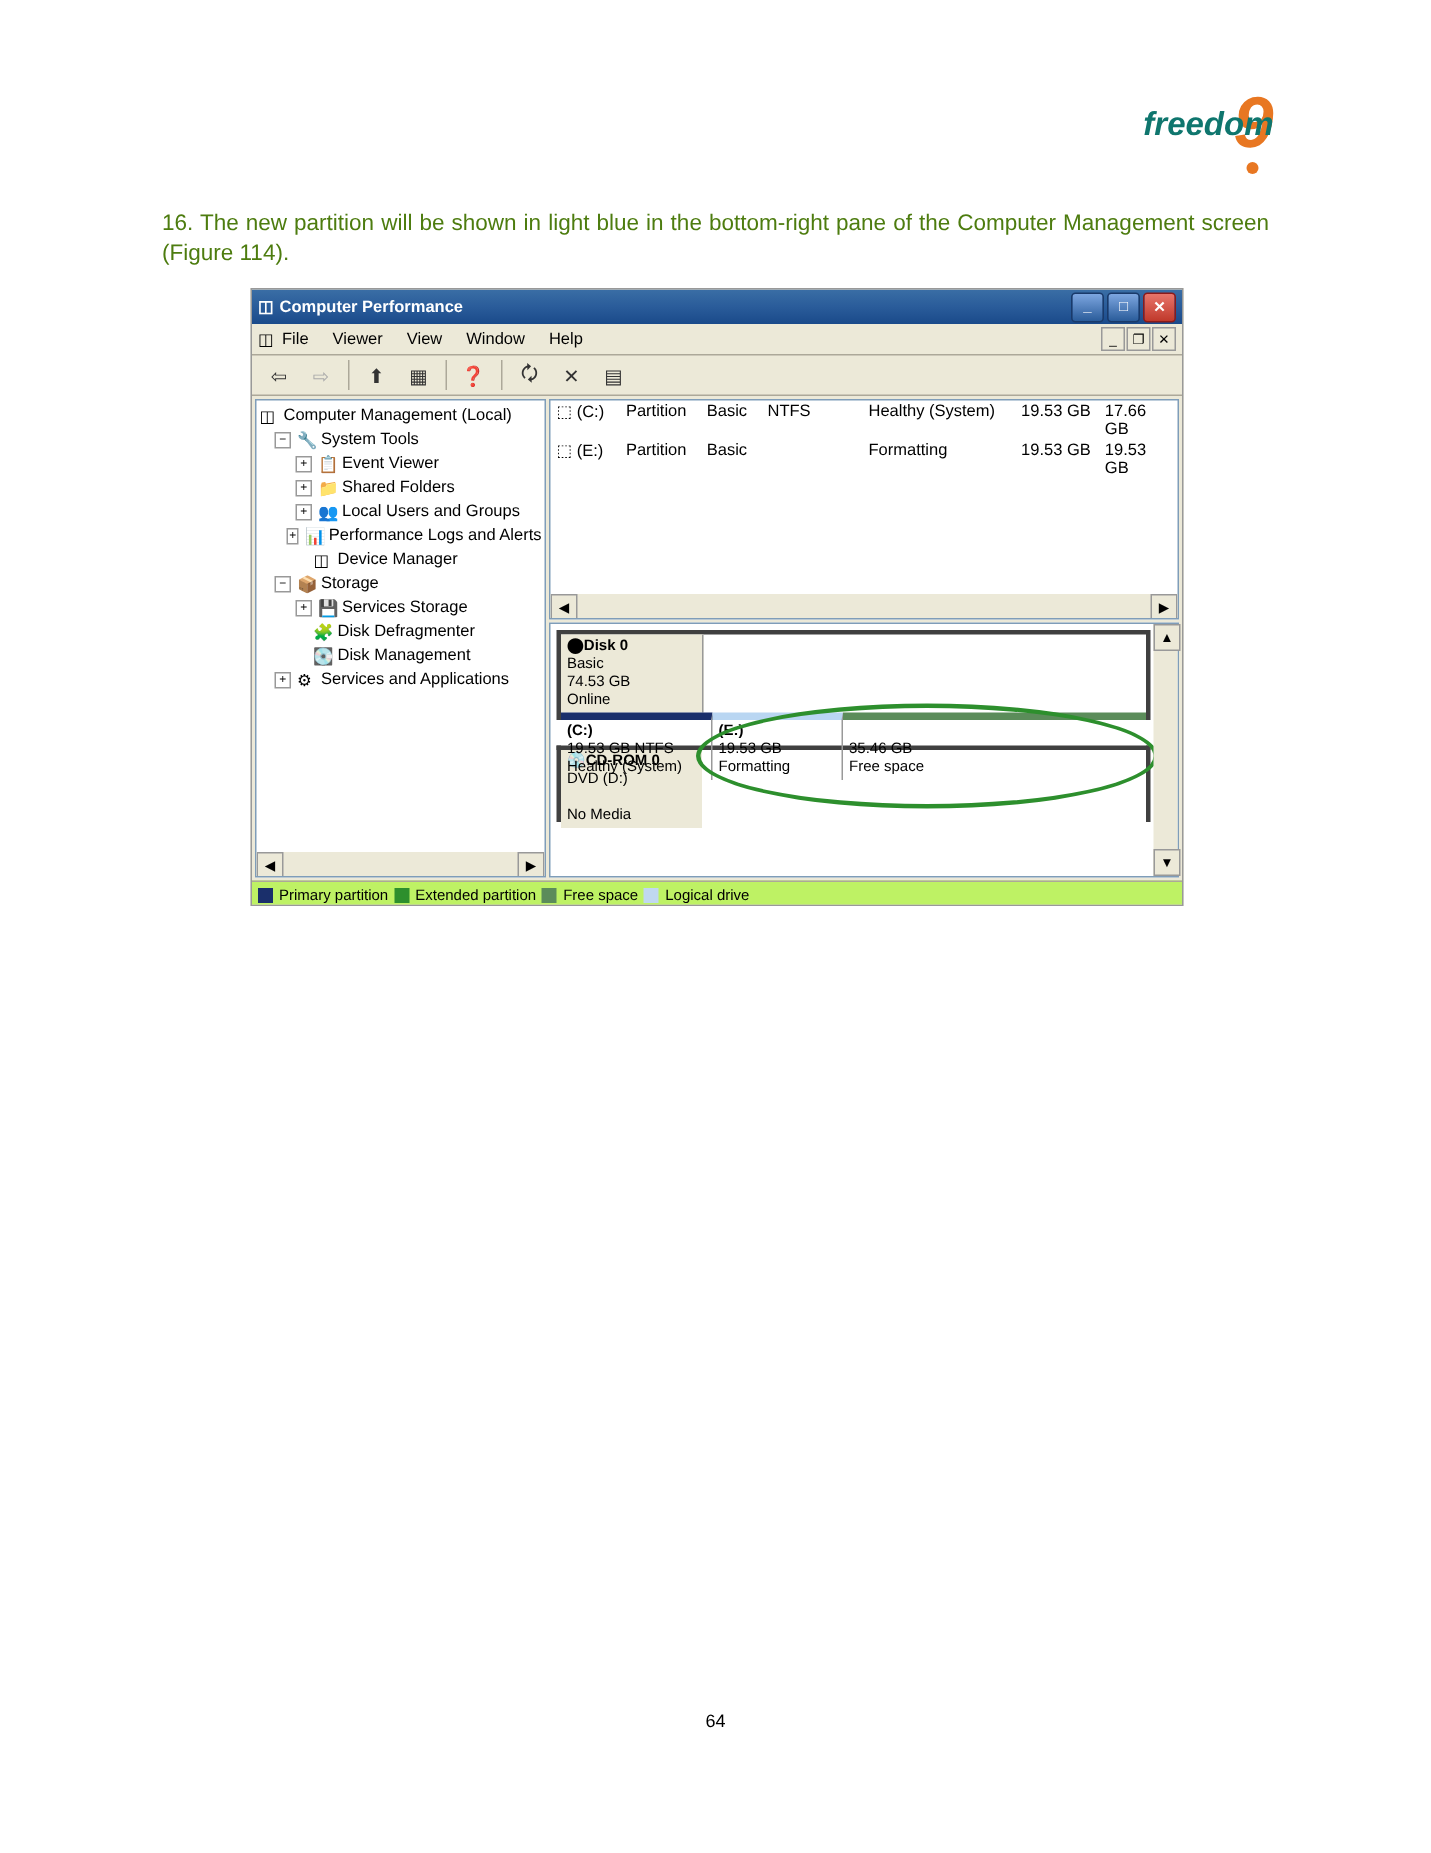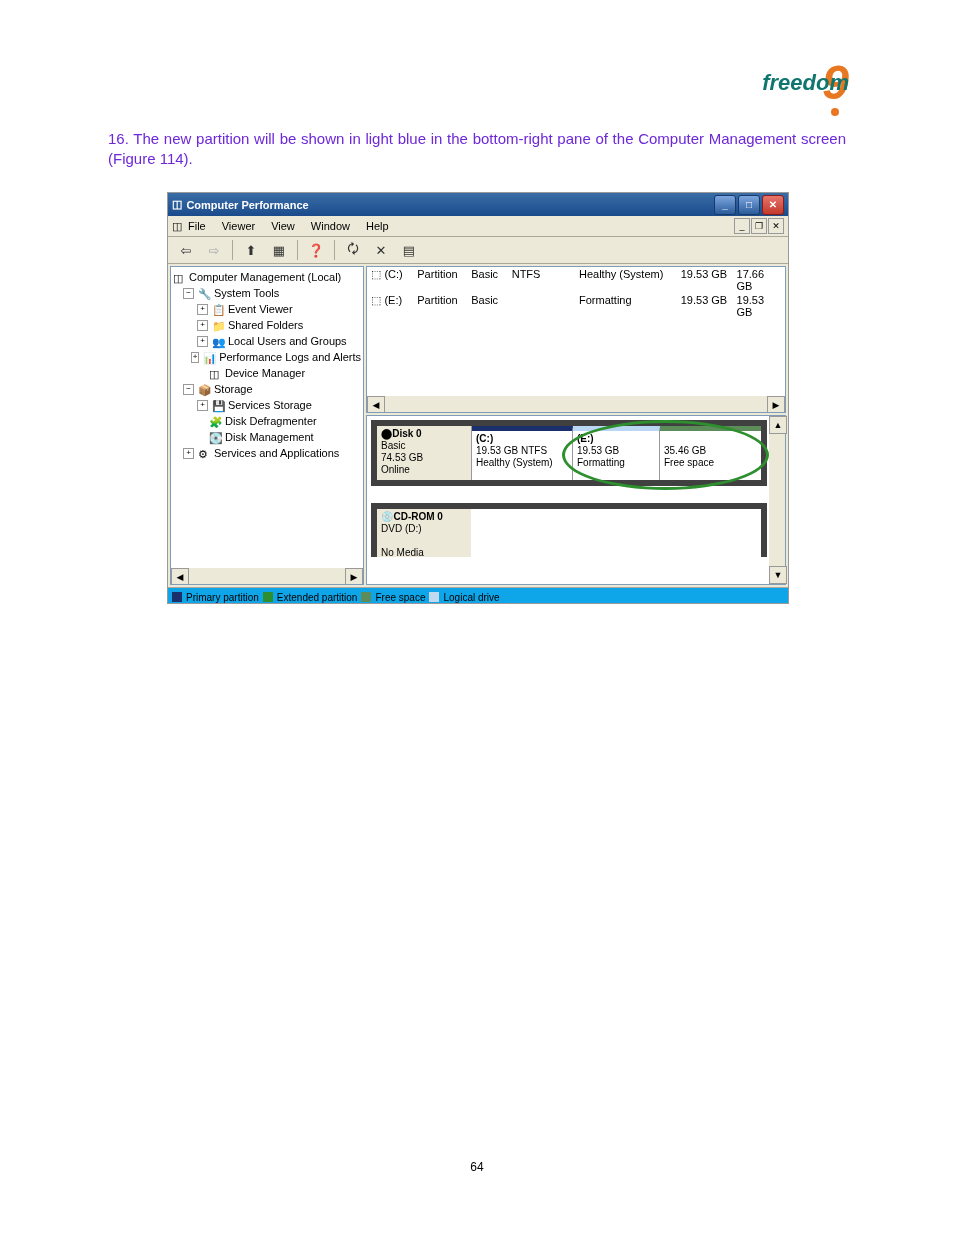--- a/index.html
+++ b/index.html
@@ -38,26 +38,26 @@
     position: absolute;
     right: 115px;
     top: 108px;
     width: 8px;
     height: 8px;
     background: #e87722;
     border-radius: 50%;
   }
   .step-text {
     position: absolute;
-    top: 129px;
+    top: 139px;
     left: 108px;
     right: 108px;
     font-size: 15px;
     line-height: 1.35;
-    color: #6d28d9;
+    color: #4d7c0f;
     text-align: justify;
   }
   .screenshot {
     position: absolute;
     top: 192px;
     left: 167px;
     width: 620px;
     height: 410px;
     border: 1px solid #999;
     background: #ece9d8;
@@ -188,23 +188,24 @@
   .disk-pane {
     background: white;
     border: 1px solid #7f9db9;
     flex: 1;
     margin-top: 2px;
     position: relative;
     padding: 4px 18px 4px 4px;
   }
   .disk-row {
     display: flex;
-    border: 6px solid #404040;
+    border: 3px solid #404040;
     margin-bottom: 4px;
     height: 54px;
+    flex-direction: column;
   }
   .disk-info {
     width: 86px;
     background: #ece9d8;
     border-right: 1px solid #999;
     font-size: 10px;
     padding: 2px 4px;
     line-height: 1.2;
   }
   .disk-parts { flex: 1; display: flex; position: relative; }
@@ -226,21 +227,21 @@
     border: 3px solid #2d8f2d;
     border-radius: 50%/50%;
     pointer-events: none;
   }
   .scroll-v {
     position: absolute; right: 0; top: 0; bottom: 0; width: 16px;
     background: #ece9d8; display: flex; flex-direction: column; justify-content: space-between;
   }
   .legend {
     height: 18px;
-    background: #0ea5e9;
+    background: #bef264;
     display: flex;
     align-items: center;
     font-size: 10px;
     padding: 0 4px;
     gap: 4px;
     border-top: 1px solid #aca899;
   }
   .legend-sq { width: 10px; height: 10px; display: inline-block; }
   .tree-scroll {
     position: absolute; bottom: 0; left: 0; right: 0; height: 16px;
@@ -250,21 +251,21 @@
     position: absolute;
     top: 608px;
     left: 0;
     right: 0;
     text-align: center;
     font-weight: bold;
     font-size: 14px;
   }
   .page-number {
     position: absolute;
-    bottom: 61px;
+    bottom: 81px;
     left: 0;
     right: 0;
     text-align: center;
     font-size: 12px;
   }
 </style>
 </head>
 <body>
 
 <div class="page">

